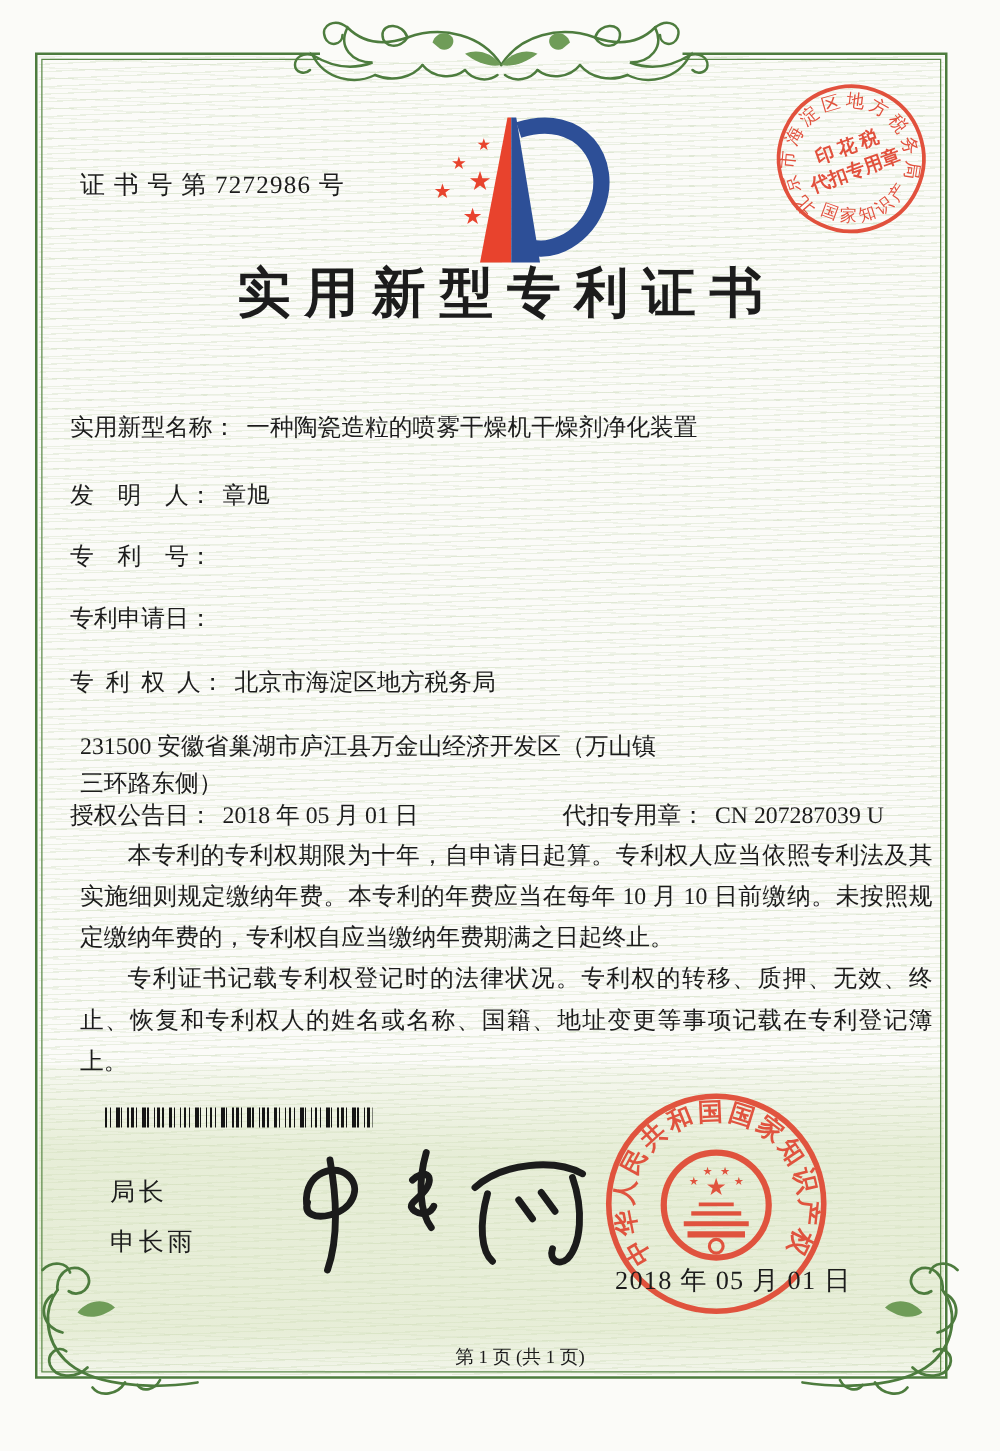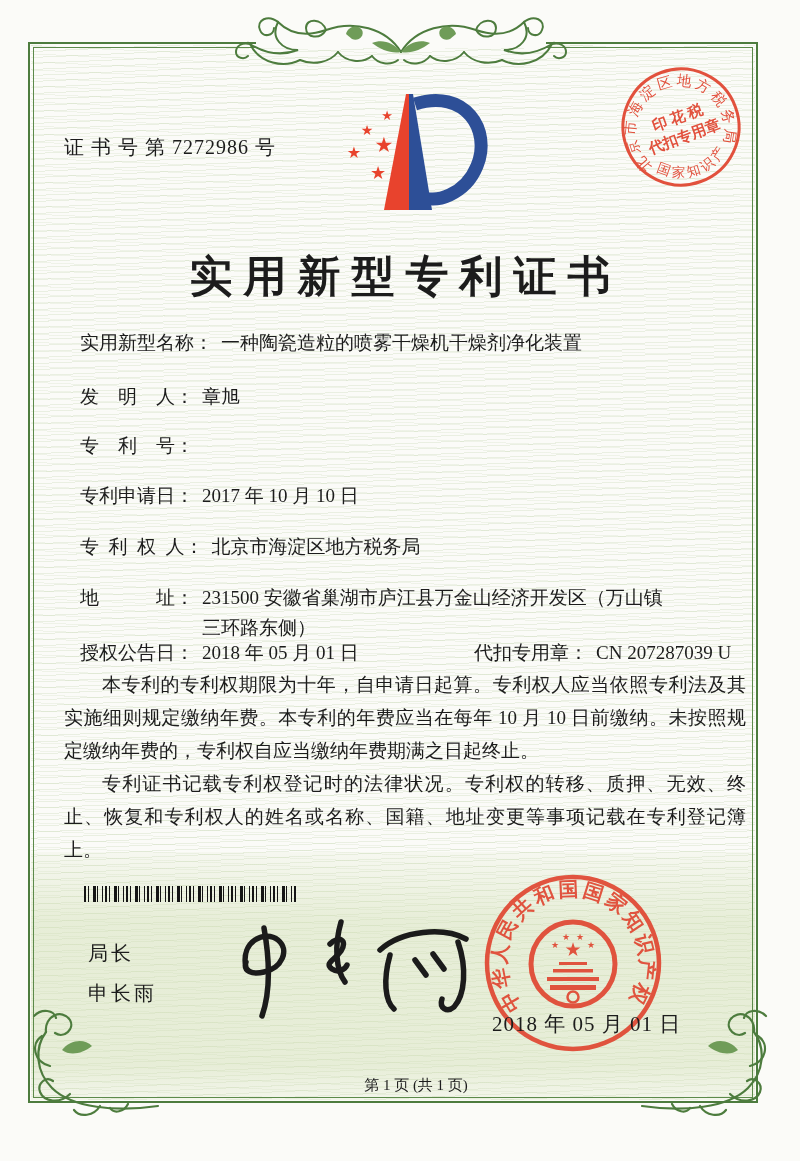--- a/index.html
+++ b/index.html
@@ -24,23 +24,23 @@
       repeating-linear-gradient(182.5deg, rgba(163,191,134,0.14) 0 1px, transparent 1px 8px);
   }
   .tint{
     position:absolute;left:31px;right:45px;top:852px;height:248px;
     background:linear-gradient(180deg, rgba(211,224,183,0.12), rgba(211,224,183,0.5) 28%, rgba(211,224,183,0.5) 86%, rgba(211,224,183,0.2));
   }
   
   .certno{position:absolute;left:64px;top:90px;font-size:20px;letter-spacing:1px;margin-top:44px;}
   .title{
     position:absolute;left:0;top:206px;width:100%;text-align:center;
-    font-size:43px;font-weight:bold;letter-spacing:11px;text-indent:11px;margin-top:42px;
-  }
-  .field{position:absolute;left:80px;right:50px;display:flex;font-size:19px;line-height:30px;}
+    font-size:43px;font-weight:bold;letter-spacing:11px;text-indent:11px;
+  }
+  .field{position:absolute;left:56px;right:50px;display:flex;font-size:19px;line-height:30px;}
   .flabel{white-space:pre;flex:none;}
   .fvalue{margin-left:8px;white-space:pre-line;font-family:Liberation Serif, serif;}
   .grant-right{position:absolute;left:394px;top:0;display:flex;}
   .paras{position:absolute;left:64px;right:54px;top:668px;font-size:19px;line-height:33px;text-align:justify;}
   .paras p{margin:0;text-indent:2em;}
   .barcode{
     position:absolute;left:84px;top:886px;width:214px;height:16px;
     background:
       repeating-linear-gradient(90deg,#151515 0 2px,transparent 2px 4px,#151515 4px 5px,transparent 5px 9px,#151515 9px 12px,transparent 12px 13px,#151515 13px 14px,transparent 14px 18px,#151515 18px 19px,transparent 19px 21px);
   }
@@ -135,28 +135,26 @@
 </div>
 <div class="field" style="top:382px">
   <span class="flabel">发　明　人：</span>
   <span class="fvalue">章旭</span>
 </div>
 <div class="field" style="top:431px">
   <span class="flabel">专　利　号：</span>
 </div>
 <div class="field" style="top:481px">
   <span class="flabel">专利申请日：</span>
-  <span class="fvalue">2017 年 10 月 10 日</span>
 </div>
 <div class="field" style="top:532px">
   <span class="flabel">专  利  权  人：</span>
   <span class="fvalue">北京市海淀区地方税务局</span>
 </div>
 <div class="field" style="top:583px">
-  <span class="flabel">地　　　址：</span>
   <span class="fvalue">231500 安徽省巢湖市庐江县万金山经济开发区（万山镇
 三环路东侧）</span>
 </div>
 <div class="field" style="top:638px">
   <span class="flabel">授权公告日：</span>
   <span class="fvalue">2018 年 05 月 01 日</span>
   <span class="grant-right">
     <span class="flabel">代扣专用章：</span>
     <span class="fvalue">CN 207287039 U</span>
   </span>

